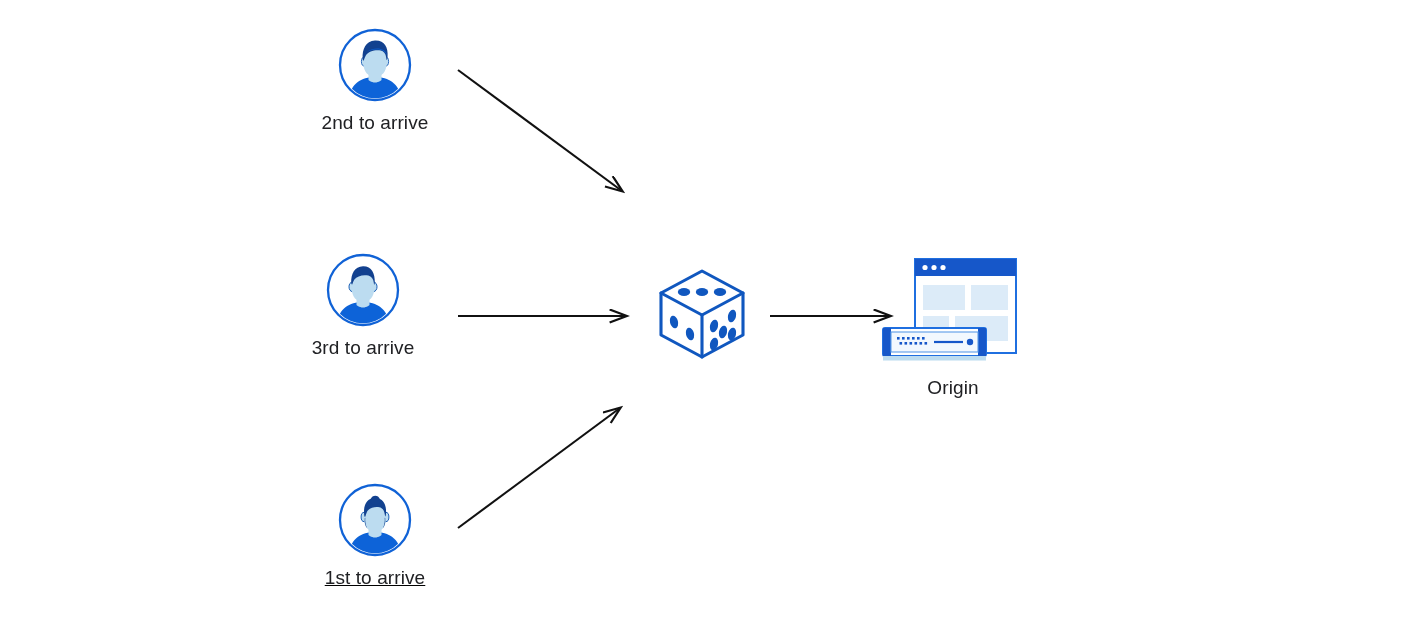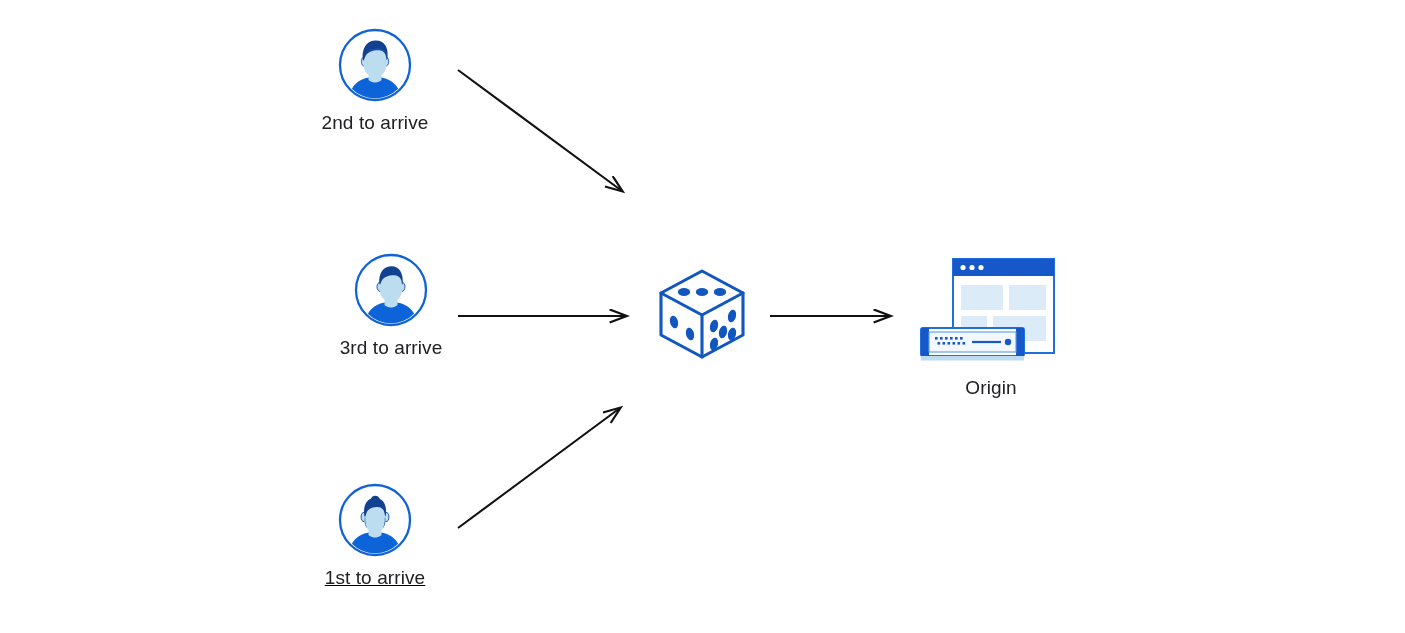--- a/index.html
+++ b/index.html
@@ -39,24 +39,24 @@
   #arrows {
     position: absolute;
     left: 0;
     top: 0;
     width: 1405px;
     height: 633px;
     pointer-events: none;
   }
   
   #node-person-2nd { left: 296px; top: 28px; width: 158px; }
-  #node-person-3rd { left: 312px; top: 253px; width: 158px; }
+  #node-person-3rd { left: 284px; top: 253px; width: 158px; }
   #node-person-1st { left: 296px; top: 483px; width: 158px; text-decoration: underline; }
   #node-dice      { left: 650px; top: 262px; width: 104px; }
-  #node-origin    { left: 916px; top: 255px; width: 150px; }
+  #node-origin    { left: 878px; top: 255px; width: 150px; }
 </style>
 </head>
 <body>
 
 <div id="canvas">
 
   <svg id="arrows" viewBox="0 0 1405 633" xmlns="http://www.w3.org/2000/svg">
     <defs>
       <marker id="ah" markerWidth="10" markerHeight="10" refX="8.2" refY="3.4" orient="auto" markerUnits="strokeWidth">
         <path d="M0.4,0.3 L8.6,3.4 L0.4,6.5" fill="none" stroke="#111111" stroke-width="1.05" stroke-linecap="butt" stroke-linejoin="miter"></path>

